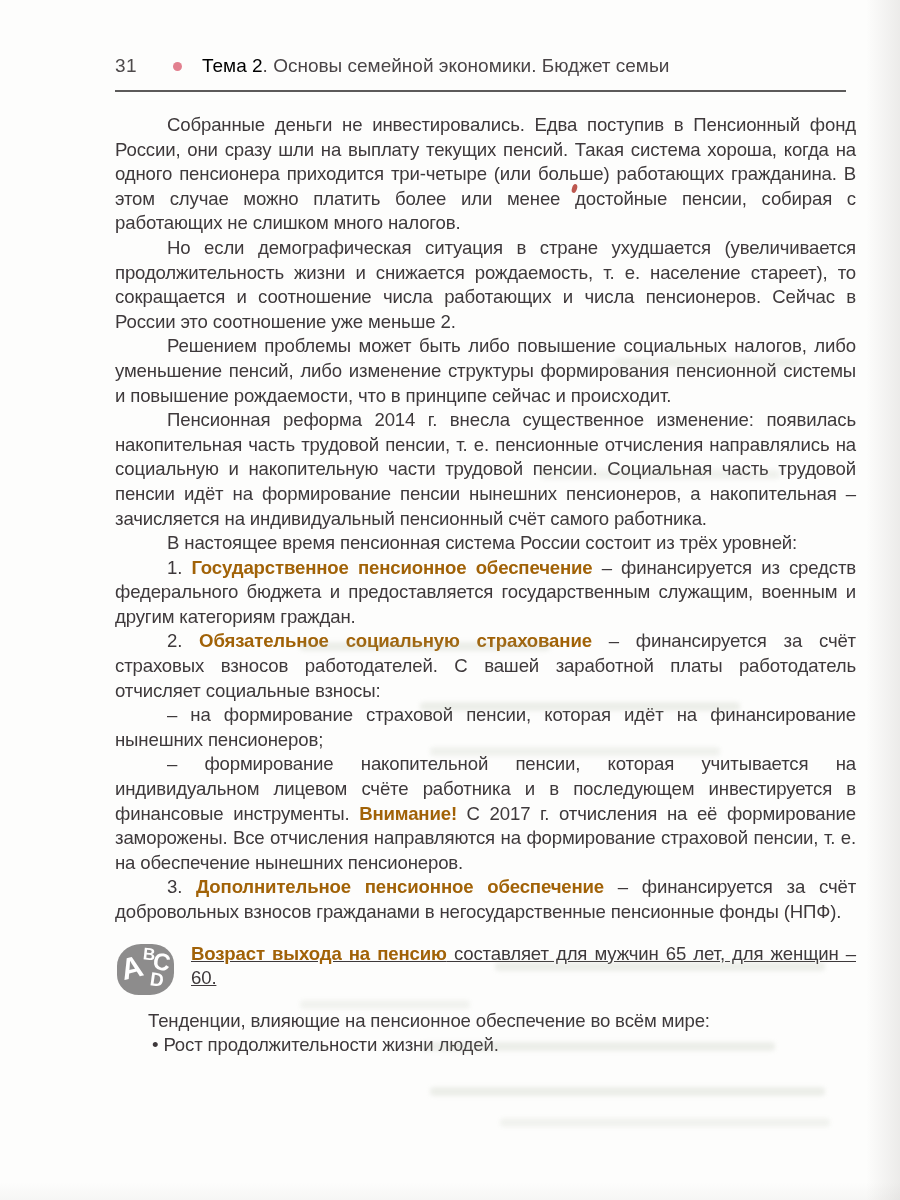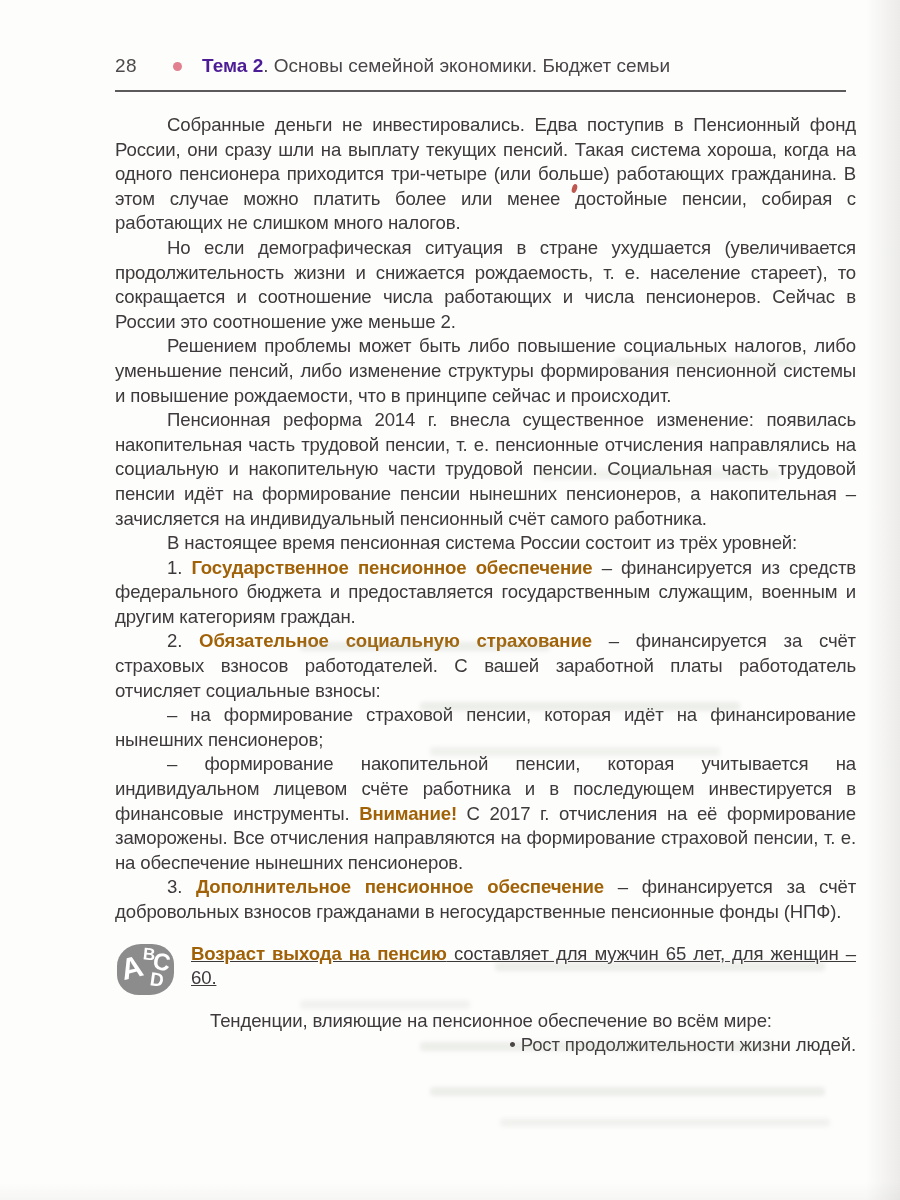--- a/index.html
+++ b/index.html
@@ -28,21 +28,21 @@
     position: absolute; left: 115px; top: 54px; width: 740px;
     display: flex; align-items: center;
     font-size: 19px; line-height: 24px;
   }
   .page-number { color: #4e4a4b; width: 44px; letter-spacing: 0.5px; }
   .header-dot {
     width: 9px; height: 9px; border-radius: 50%;
     background: #e2808f; margin: 0 20px 0 14px; flex: none;
   }
   .topic { color: #4a4547; white-space: nowrap; }
-  .topic .b { font-weight: bold; color: #4c1d95; }
+  .topic .b { font-weight: normal; color: #000000; }
   .header-rule {
     position: absolute; left: 115px; top: 90px; width: 731px; height: 0;
     border: none; border-top: 2px solid #5c5a5a; margin: 0;
   }
 
   
   .content {
     position: absolute; left: 115px; top: 113px; width: 741px;
     font-size: 18.6px; line-height: 24.6px;
     text-align: justify;
@@ -61,24 +61,24 @@
   }
   .abc-icon span { position: absolute; color: #ffffff; font-weight: bold; line-height: 1; }
   .abc-letter-a { font-size: 30px; left: 4px; top: 9px; transform: rotate(-14deg); }
   .abc-letter-b { font-size: 17px; left: 26px; top: 2px; transform: rotate(6deg); }
   .abc-letter-c { font-size: 24px; left: 36px; top: 6px; transform: rotate(10deg); }
   .abc-letter-d { font-size: 19px; left: 33px; top: 26px; transform: rotate(8deg); }
   .abc-text { flex: 1; text-align: justify; text-decoration: underline; }
   .abc-text p { text-indent: 0; }
 
   
-  .trends { margin-top: 14px; margin-left: 95px; text-align: left; }
+  .trends { margin-top: 14px; margin-left: 33px; text-align: left; }
   .trends p { text-indent: 0; margin: 0; }
   .trends ul { list-style: none; margin: 0; padding: 0; }
-  .trends li { margin: 0; padding-left: 4px; text-align: right; }
+  .trends li { margin: 0; padding-left: 4px; }
   .trends li::before { content: "• "; }
 
   
   .ghost {
     position: absolute; height: 9px; border-radius: 4px;
     background: rgba(150, 163, 138, 0.16); filter: blur(2px);
     pointer-events: none;
   }
   .g1  { left: 615px; top: 358px; width: 185px; }
   .g2  { left: 540px; top: 470px; width: 240px; opacity: .8; }
@@ -95,21 +95,21 @@
     background: #b23a30; border-radius: 50%; transform: rotate(18deg); opacity: .85;
     pointer-events: none;
   }
 </style>
 </head>
 <body>
 
 <div>
 
   <header class="page-header">
-    <span class="page-number">28</span>
+    <span class="page-number">31</span>
     <span class="header-dot"></span>
     <span class="topic"><span class="b">Тема 2</span><span>. Основы семейной экономики. Бюджет семьи</span></span>
   </header>
   <hr class="header-rule">
 
   <main class="content">
     <p><span>Собранные деньги не инвестировались. Едва поступив в Пенсионный фонд России, они сразу шли на выплату текущих пенсий. Такая система хороша, когда на одного пенсионера приходится три-четыре (или больше) работающих гражданина. В этом случае можно платить более или менее достойные пенсии, собирая с работающих не слишком много налогов.</span></p>
     <p><span>Но если демографическая ситуация в стране ухудшается (увеличивается продолжительность жизни и снижается рождаемость, т. е. население стареет), то сокращается и соотношение числа работающих и числа пенсионеров. Сейчас в России это соотношение уже меньше 2.</span></p>
     <p><span>Решением проблемы может быть либо повышение социальных налогов, либо уменьшение пенсий, либо изменение структуры формирования пенсионной системы и повышение рождаемости, что в принципе сейчас и происходит.</span></p>
     <p><span>Пенсионная реформа 2014 г. внесла существенное изменение: появилась накопительная часть трудовой пенсии, т. е. пенсионные отчисления направлялись на социальную и накопительную части трудовой пенсии. Социальная часть трудовой пенсии идёт на формирование пенсии нынешних пенсионеров, а накопительная – зачисляется на индивидуальный пенсионный счёт самого работника.</span></p>

